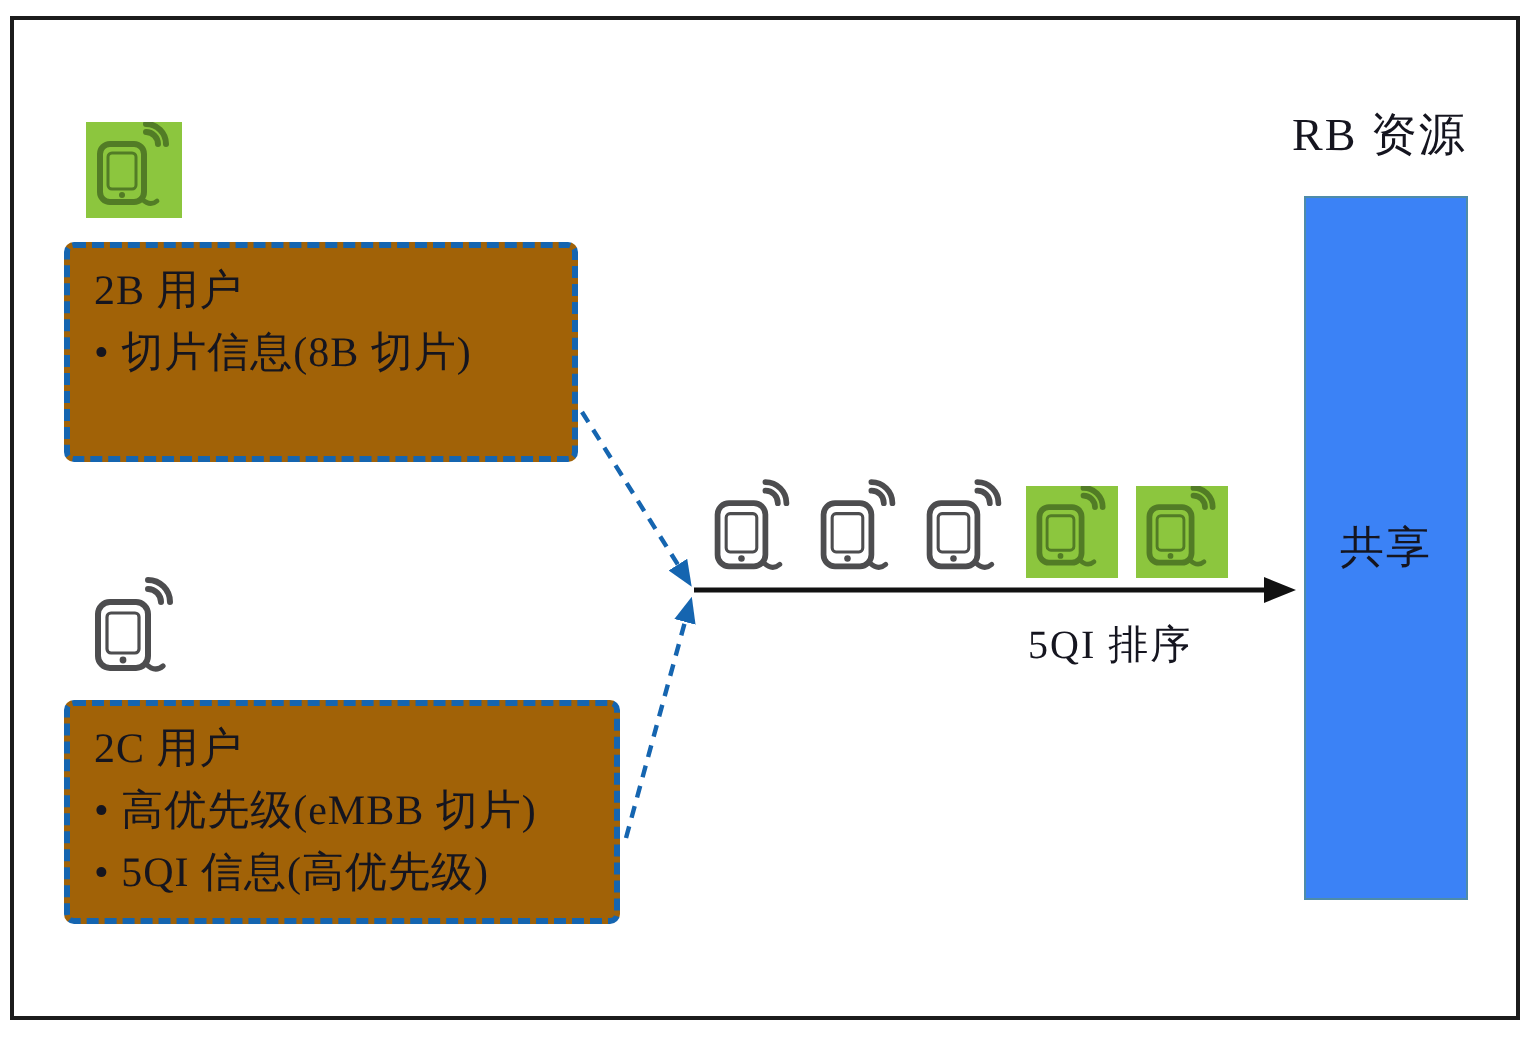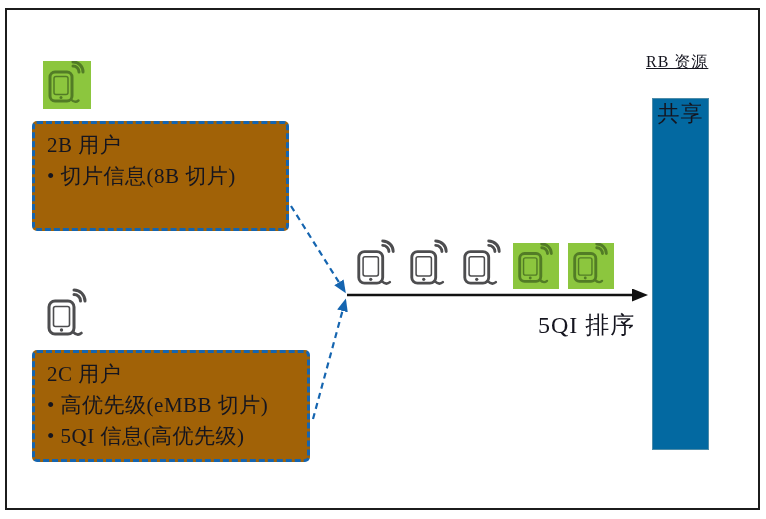--- a/index.html
+++ b/index.html
@@ -35,32 +35,32 @@
     left:354px;top:239px;height:50px;
     display:flex;align-items:flex-end;gap:9px;
   }
   .dev{display:inline-block;}
   .dev-white{width:44px;height:50px;}
   .dev-green{width:46px;height:46px;}
   .dev svg,.icon-slot svg{width:100%;height:100%;display:block;}
   .icon-slot{position:absolute;}
   .sort-label{
     left:514px;top:309px;
-    font-size:24px;letter-spacing:1px;white-space:nowrap;margin-left:24px;
+    font-size:20px;letter-spacing:1px;white-space:nowrap;
   }
   .rb-header{
     left:646px;top:52px;
-    font-size:16px;letter-spacing:1px;white-space:nowrap;text-decoration:underline;
+    font-size:23px;letter-spacing:1px;white-space:nowrap;
   }
   .rb-rect{
-    left:652px;top:98px;width:57px;height:352px;
-    background:#0369a1;
+    left:652px;top:98px;width:82px;height:352px;
+    background:#3b82f6;
     border:1.5px solid #4e8ca9;
     box-sizing:border-box;
-    display:flex;align-items:flex-start;justify-content:center;
+    display:flex;align-items:center;justify-content:center;
   }
   .rb-share{font-size:22px;letter-spacing:1px;}
   .overlay{
     position:absolute;left:0;top:0;width:766px;height:519px;
     pointer-events:none;
   }
 </style>
 </head>
 <body>
 

